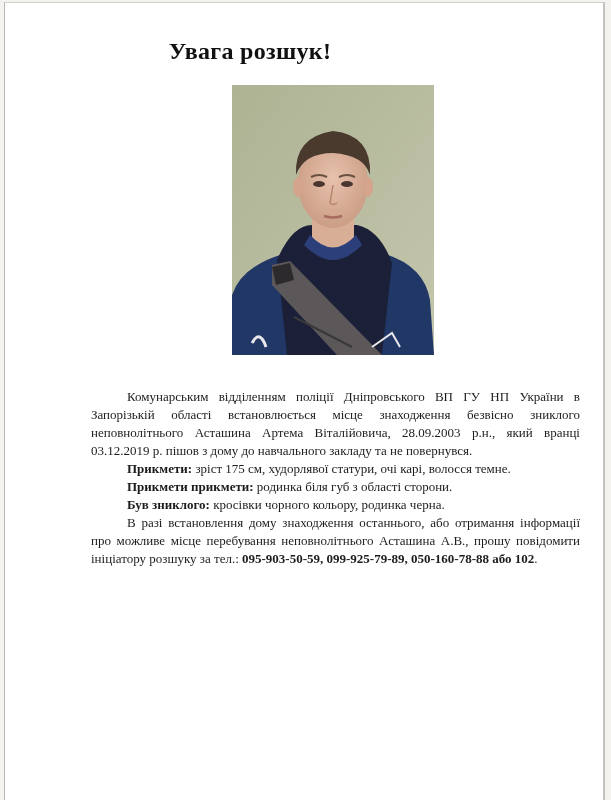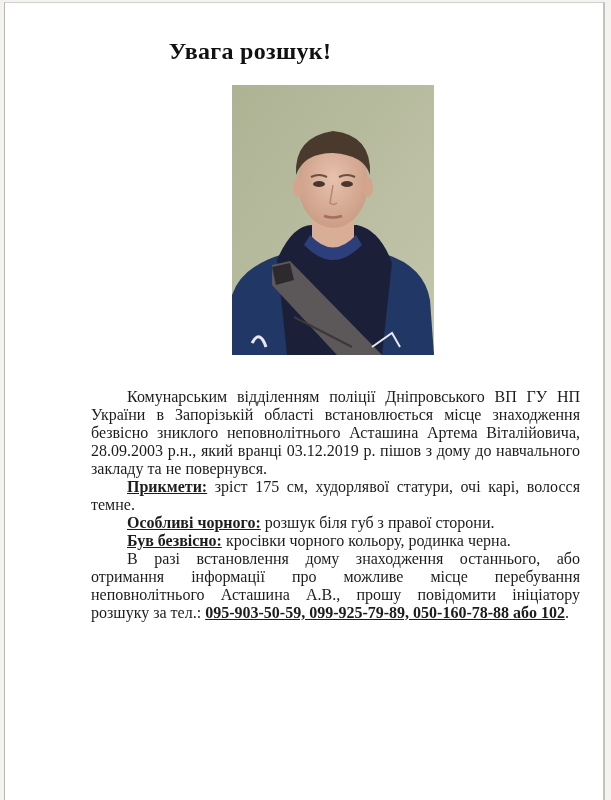--- a/index.html
+++ b/index.html
@@ -23,25 +23,25 @@
     text-align:center; font-weight:bold; font-size:24px; letter-spacing:0.3px;
     color:#111;
   }
   .photo {
     position:absolute; left:232px; top:85px; width:202px; height:270px;
     overflow:hidden; background:#b4b89c;
   }
   .photo svg { display:block; }
   .body {
     position:absolute; left:91px; top:388px; width:489px;
-    font-size:16px; line-height:18px; text-align:justify;
+    font-size:13px; line-height:18px; text-align:justify;
     color:#1c1c1c;
   }
   .body p { margin:0; text-indent:36px; }
-  .body b { font-weight:bold;text-decoration:underline; }
+  .body b { font-weight:bold; }
 </style>
 </head>
 <body>
 
 <div class="page"></div>
 
 <h1 class="title">Увага розшук!</h1>
 
 <div class="photo" title="Фото зниклого Асташина Артема Віталійовича">
   <svg width="202" height="270" viewBox="0 0 202 270" xmlns="http://www.w3.org/2000/svg">
@@ -86,16 +86,16 @@
     <path d="M62 232 L120 262" stroke="#3a383a" stroke-width="2" fill="none"></path>
 
     <path d="M20 258 Q28 244 34 262" stroke="#e8e8ec" stroke-width="3" fill="none"></path>
     <path d="M140 262 L160 248 L168 262" stroke="#e8e8ec" stroke-width="2" fill="none"></path>
   </svg>
 </div>
 
 <div class="body">
   <p>Комунарським відділенням поліції Дніпровського ВП ГУ НП України в Запорізькій області встановлюється місце знаходження безвісно зниклого неповнолітнього Асташина Артема Віталійовича, 28.09.2003 р.н., який вранці 03.12.2019 р. пішов з дому до навчального закладу та не повернувся.</p>
   <p><b>Прикмети:</b><span> зріст 175 см, худорлявої статури, очі карі, волосся темне.</span></p>
-  <p><b>Особливі чорного:</b><span> розшук біля губ з правої сторони.</span></p>
-  <p><b>Був безвісно:</b><span> кросівки чорного кольору, родинка черна.</span></p>
+  <p><b>Прикмети прикмети:</b><span> родинка біля губ з області сторони.</span></p>
+  <p><b>Був зниклого:</b><span> кросівки чорного кольору, родинка черна.</span></p>
   <p><span>В разі встановлення дому знаходження останнього, або отримання інформації про можливе місце перебування неповнолітнього Асташина А.В., прошу повідомити ініціатору розшуку за тел.: </span><b>095-903-50-59, 099-925-79-89, 050-160-78-88 або 102</b><span>.</span></p>
 </div>
 
 </body></html>

